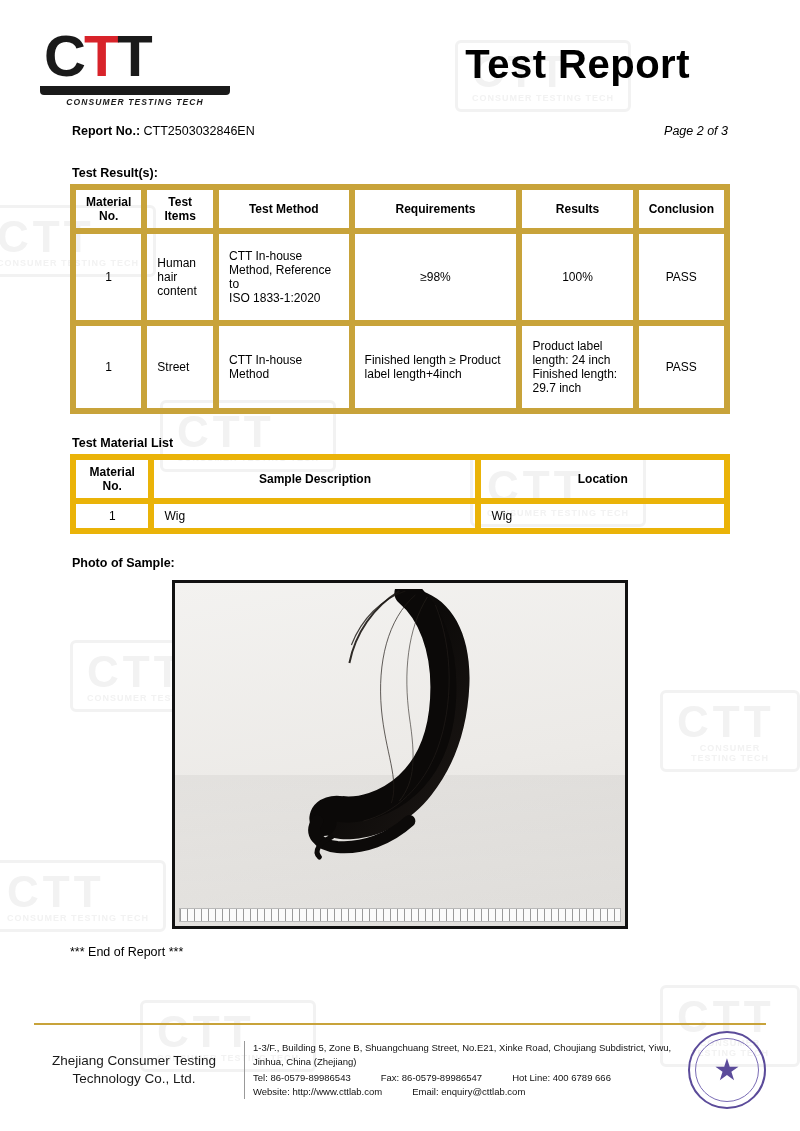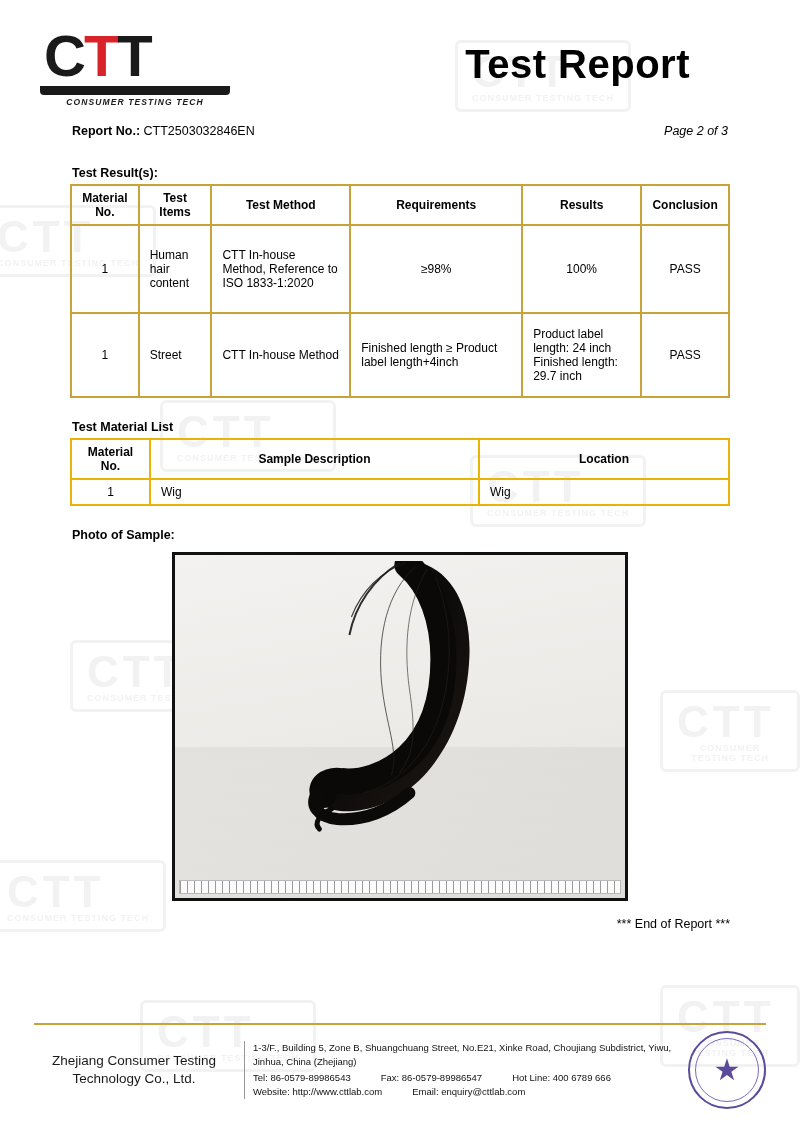--- a/index.html
+++ b/index.html
@@ -114,21 +114,21 @@
     margin: 22px 0 4px 2px;
   }
 
   table.doc {
     width: 100%;
     border-collapse: collapse;
     font-size: 12px;
     background: transparent;
   }
   table.doc th, table.doc td {
-    border: 2px solid #eab308;
+    border: 6px solid #eab308;
     padding: 5px 10px;
     vertical-align: middle;
   }
   table.doc.result th, table.doc.result td { border-color: #c8a33a; }
   table.doc th {
     font-weight: bold;
     text-align: center;
   }
   .c { text-align: center; }
   .l { text-align: left; }
@@ -186,21 +186,21 @@
   }
   .ruler {
     position: absolute;
     left: 4px; right: 4px; bottom: 4px;
     height: 12px;
     background: #fbfbfb;
     border: 1px solid #b9b9b9;
     background-image: repeating-linear-gradient(90deg,#9a9a9a 0 1px, transparent 1px 7px);
   }
   .end-note {
-    text-align: right;
+    text-align: left;
     font-size: 12.5px;
     margin-top: 16px;
   }
 
   
   .footer {
     position: absolute;
     left: 0; right: 0; bottom: 22px;
     padding: 0 34px;
     box-sizing: border-box;

